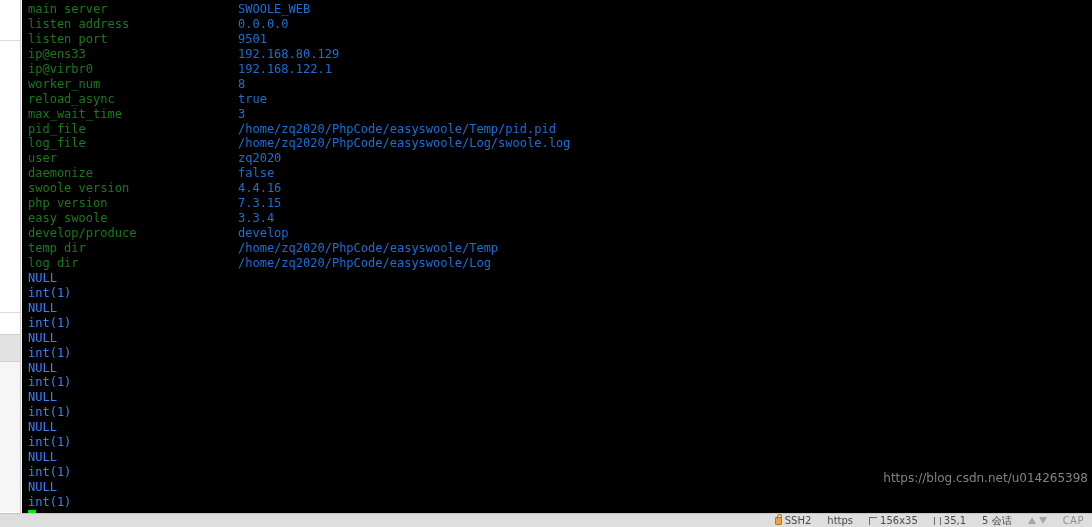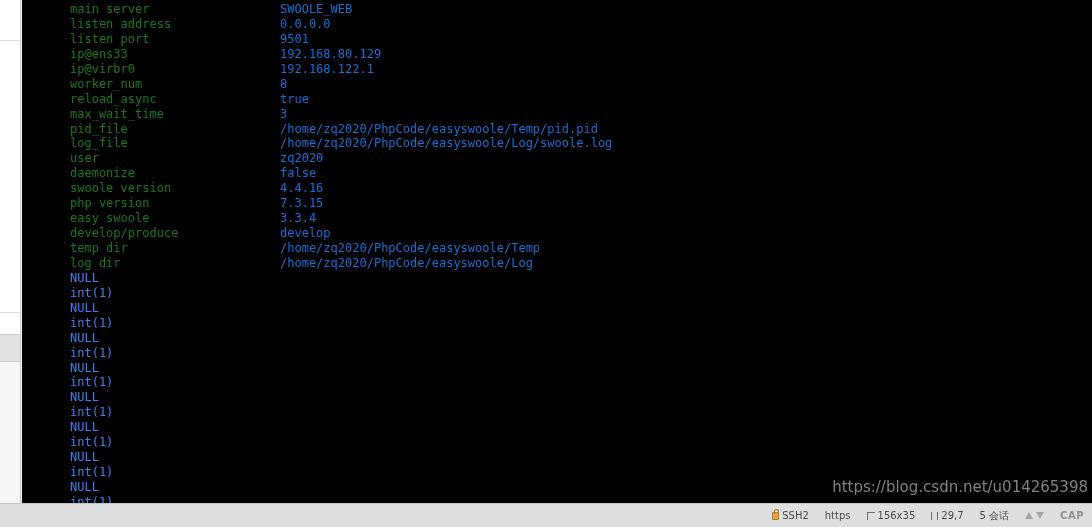--- a/index.html
+++ b/index.html
@@ -57,21 +57,20 @@
     overflow: hidden;
   }
   #term-inner {
     position: absolute;
     left: 6px;
     top: 2px;
     font-family: "DejaVu Sans Mono", "Liberation Mono", monospace;
     font-size: 12px;
     line-height: 14.95px;
     white-space: pre;
-    margin-left: 42px;
   }
   .line { height: 14.95px; }
   .k {
     display: inline-block;
     width: 210px;
     color: #1a7a1a;
   }
   .v { color: #1a6fd4; }
   .out { color: #3b82f6; }
   .cursor {
@@ -79,35 +78,35 @@
     width: 8px;
     height: 13px;
     background: #00ef00;
     vertical-align: -2px;
   }
 
   
   #watermark {
     position: absolute;
     right: 4px;
-    bottom: 17px;
+    bottom: 28px;
     font-family: "DejaVu Sans", "Liberation Sans", sans-serif;
-    font-size: 15px;
+    font-size: 12px;
     color: #9a9a9a;
     opacity: 0.85;
     white-space: nowrap;
     pointer-events: none;
   }
 
   
   #statusbar {
     position: absolute;
     left: 0; bottom: 0;
     width: 1092px;
-    height: 24px;
+    height: 14px;
     background: #dedede;
     border-top: 1px solid #c4c4c4;
     box-sizing: border-box;
     display: flex;
     align-items: center;
     justify-content: flex-end;
     font-family: "DejaVu Sans", "Liberation Sans", sans-serif;
     font-size: 10px;
     color: #4a4a4a;
   }
@@ -153,21 +152,21 @@
     box-sizing: border-box;
   }
   .arrow-up, .arrow-dn {
     display: inline-block;
     width: 0; height: 0;
     border-left: 4px solid transparent;
     border-right: 4px solid transparent;
   }
   .arrow-up { border-bottom: 7px solid #a6a6a6; }
   .arrow-dn { border-top: 7px solid #a6a6a6; }
-  .cap { color: #8f8f8f; letter-spacing: 0.5px; font-weight: bold; }
+  .cap { color: #8f8f8f; letter-spacing: 0.5px; }
 </style>
 </head>
 <body>
 
 <div id="app">
 
   <div id="sidebar">
     <div class="sb-panel" style="height:40px;"></div>
     <div class="sb-panel sep" style="height:272px;"></div>
     <div class="sb-panel sep" style="height:22px;"></div>
@@ -189,21 +188,21 @@
     </div>
     <div class="sb-item">
       <span>https</span>
     </div>
     <div class="sb-item">
       <span class="termicon"></span>
       <span>156x35</span>
     </div>
     <div class="sb-item">
       <span class="colicon"></span>
-      <span>29,7</span>
+      <span>35,1</span>
     </div>
     <div class="sb-item">
       <span>5 会话</span>
     </div>
     <div class="sb-item">
       <span class="arrow-up"></span>
       <span class="arrow-dn"></span>
     </div>
     <div class="sb-item">
       <span class="cap">CAP</span>

